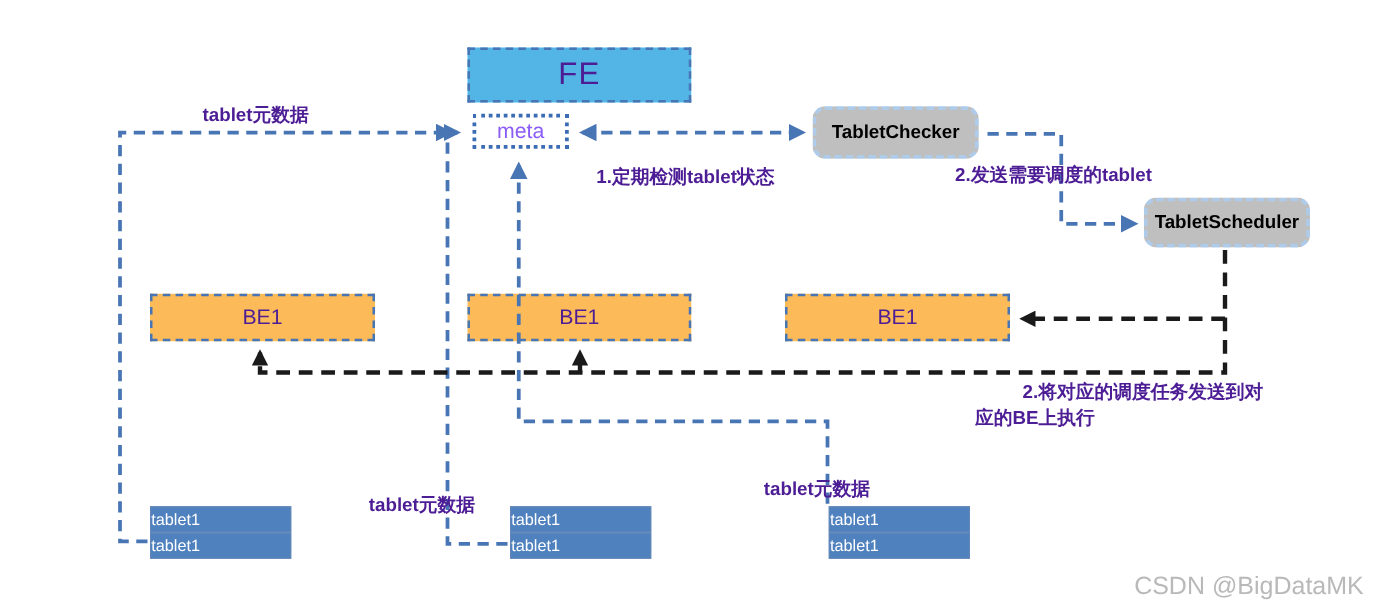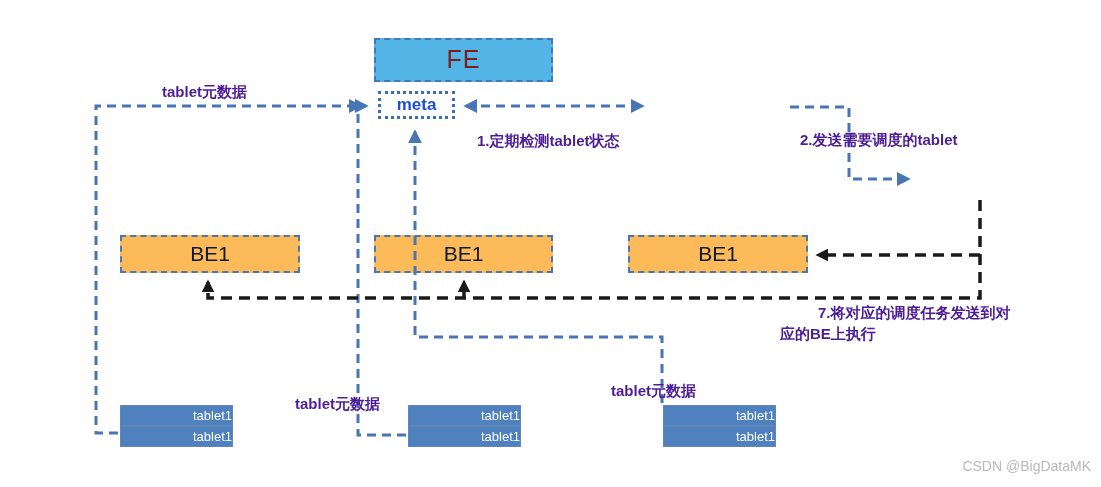--- a/index.html
+++ b/index.html
@@ -6,48 +6,48 @@
   #stage{
     position:relative;width:1101px;height:487px;background:#ffffff;overflow:hidden;
     font-family:"Liberation Sans","DejaVu Sans",sans-serif;
   }
   .node{
     position:absolute;box-sizing:border-box;display:flex;align-items:center;justify-content:center;
     text-align:center;line-height:1.1;
   }
   .fe-box{
     background:var(--fe_fill);border:2px dashed var(--blue_line);
-    color:#7f1d1d;font-size:25px;letter-spacing:1px;
+    color:#4c1d95;font-size:25px;letter-spacing:1px;
   }
   .be-box{
     background:var(--be_fill);border:2px dashed var(--blue_line);
-    color:#0f172a;font-size:21px;
+    color:#4c1d95;font-size:17px;
   }
   .meta-box{
-    background:#fff;border:3px dotted #3b6cb4;color:#1d4ed8;font-weight:bold;font-size:17px;
+    background:#fff;border:3px dotted #3b6cb4;color:#8b5cf6;font-weight:normal;font-size:17px;
   }
   .gray-box{
     background:var(--gray_fill);border:3px dashed #aecbea;border-radius:10px;
     color:#000;font-weight:bold;font-size:15px;
   }
   .tablet-cell{
     position:absolute;box-sizing:border-box;background:var(--tablet_fill);
     border:1px solid #6286b8;color:#fff;font-size:13px;
-    display:flex;align-items:center;justify-content:flex-end;
+    display:flex;align-items:center;justify-content:flex-start;
   }
   .lbl{
     position:absolute;color:#4c1d95;font-weight:bold;font-size:15px;white-space:nowrap;
   }
   #connectors{position:absolute;left:0;top:0;width:1101px;height:487px;pointer-events:none;}
   .line-blue{stroke:var(--blue_line);stroke-width:3;fill:none;stroke-dasharray:9 6;}
   .line-black{stroke:var(--black_line);stroke-width:3.5;fill:none;stroke-dasharray:11 7;}
   #arrB path{fill:var(--blue_line);}
   #arrK path{fill:var(--black_line);}
   .watermark{
-    position:absolute;right:10px;top:458px;color:#b9b9b9;font-size:14px;font-weight:normal;
+    position:absolute;right:10px;top:458px;color:#b9b9b9;font-size:20px;font-weight:normal;
   }
 </style>
 </head>
 <body>
 
 <div id="stage">
 
   <div class="node fe-box" style="left:374px;top:38px;width:179px;height:44px;">
     <span>FE</span>
   </div>
@@ -106,23 +106,29 @@
     <path class="line-black" d="M 980 200 V 298 H 208 V 282" marker-end="url(#arrK)"></path>
 
     <path class="line-black" d="M 464 298 V 282" marker-end="url(#arrK)"></path>
 
     <path class="line-black" d="M 980 255 H 818" marker-end="url(#arrK)"></path>
   </svg>
 
   <div class="node meta-box" style="left:378px;top:91px;width:77px;height:28px;">
     <span>meta</span>
   </div>
+  <div class="node gray-box" style="left:650px;top:85px;width:133px;height:42px;">
+    <span>TabletChecker</span>
+  </div>
+  <div class="node gray-box" style="left:915px;top:158px;width:133px;height:40px;">
+    <span>TabletScheduler</span>
+  </div>
 
   <div class="lbl" style="left:162px;top:83px;">tablet元数据</div>
   <div class="lbl" style="left:477px;top:120px;margin-top:12px;">1.定期检测tablet状态</div>
-  <div class="lbl" style="left:800px;top:131px;">2.发送需要调度的tablet</div>
-  <div class="lbl" style="left:818px;top:304px;">7.将对应的调度任务发送到对</div>
+  <div class="lbl" style="left:764px;top:131px;">2.发送需要调度的tablet</div>
+  <div class="lbl" style="left:818px;top:304px;">2.将对应的调度任务发送到对</div>
   <div class="lbl" style="left:780px;top:325px;">应的BE上执行</div>
   <div class="lbl" style="left:295px;top:395px;">tablet元数据</div>
   <div class="lbl" style="left:611px;top:382px;">tablet元数据</div>
 
   <div class="watermark">CSDN @BigDataMK</div>
 </div>
 
 </body></html>

